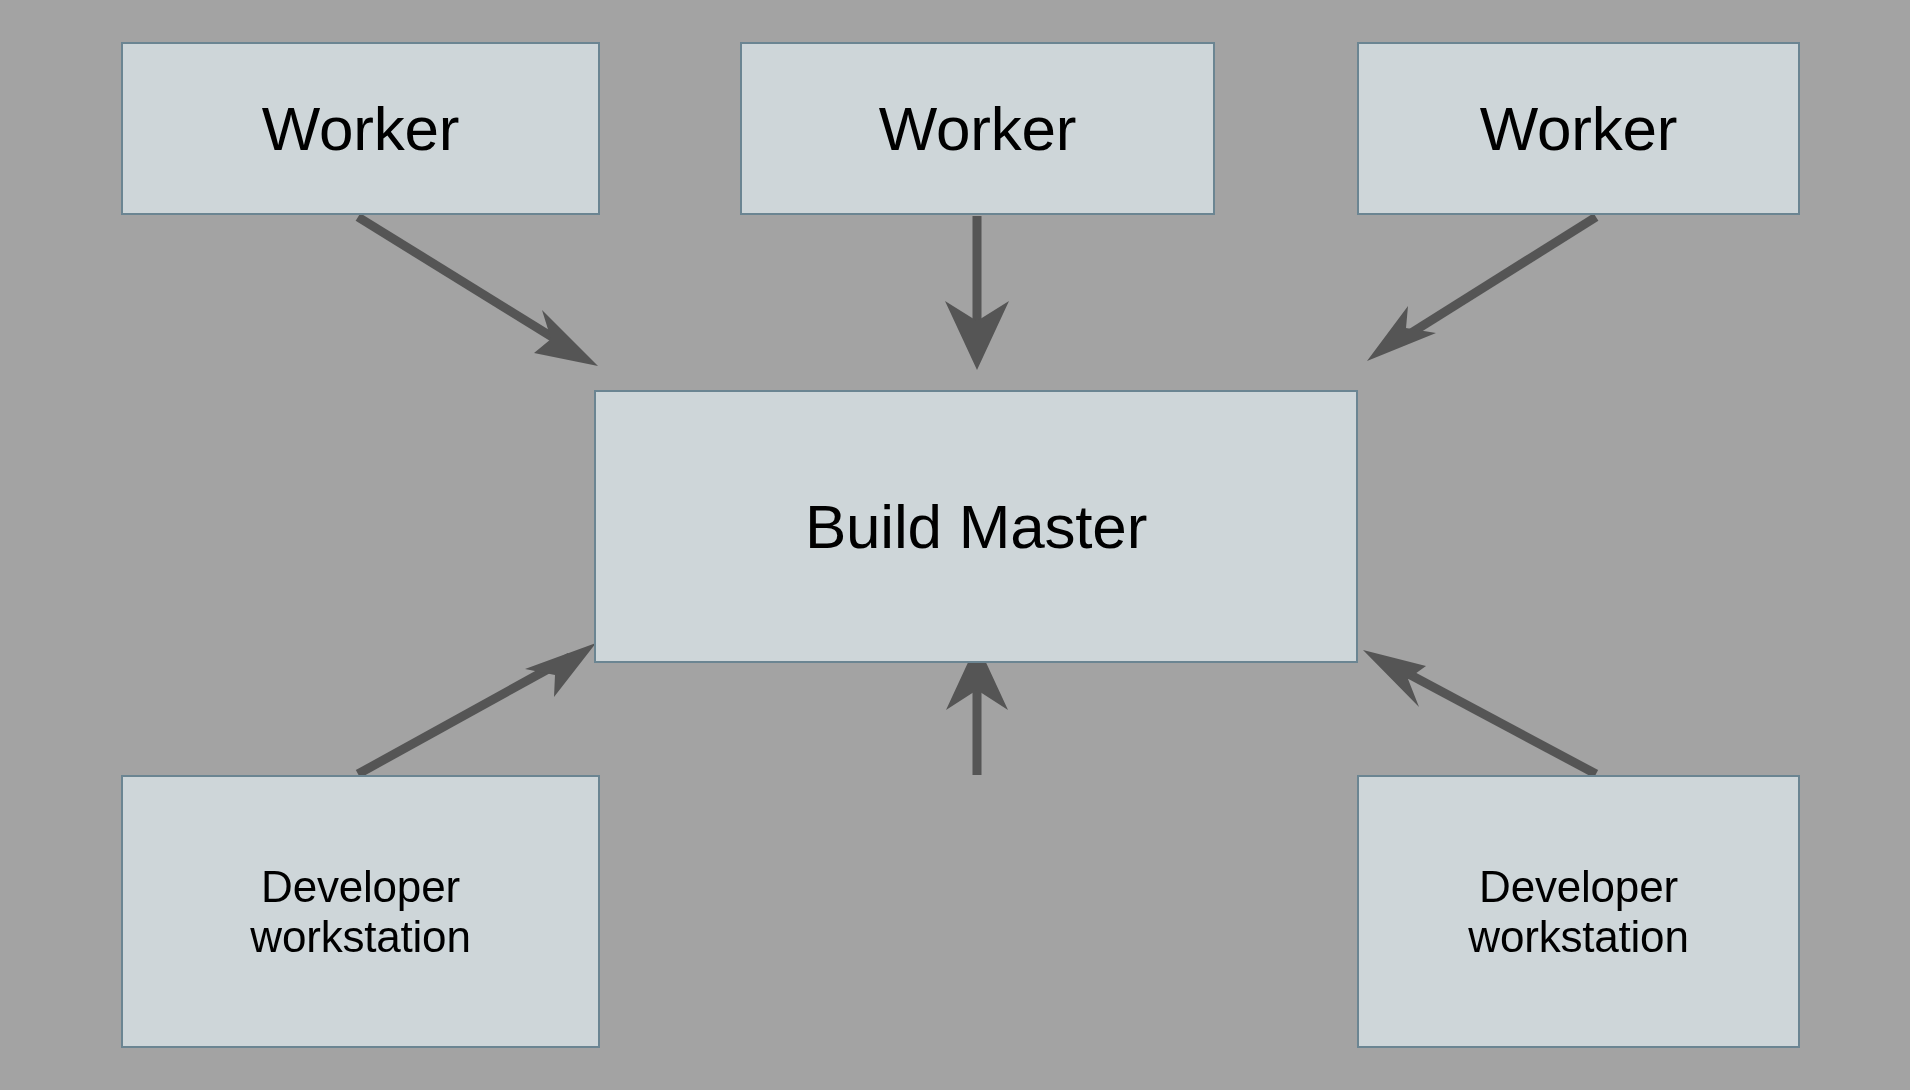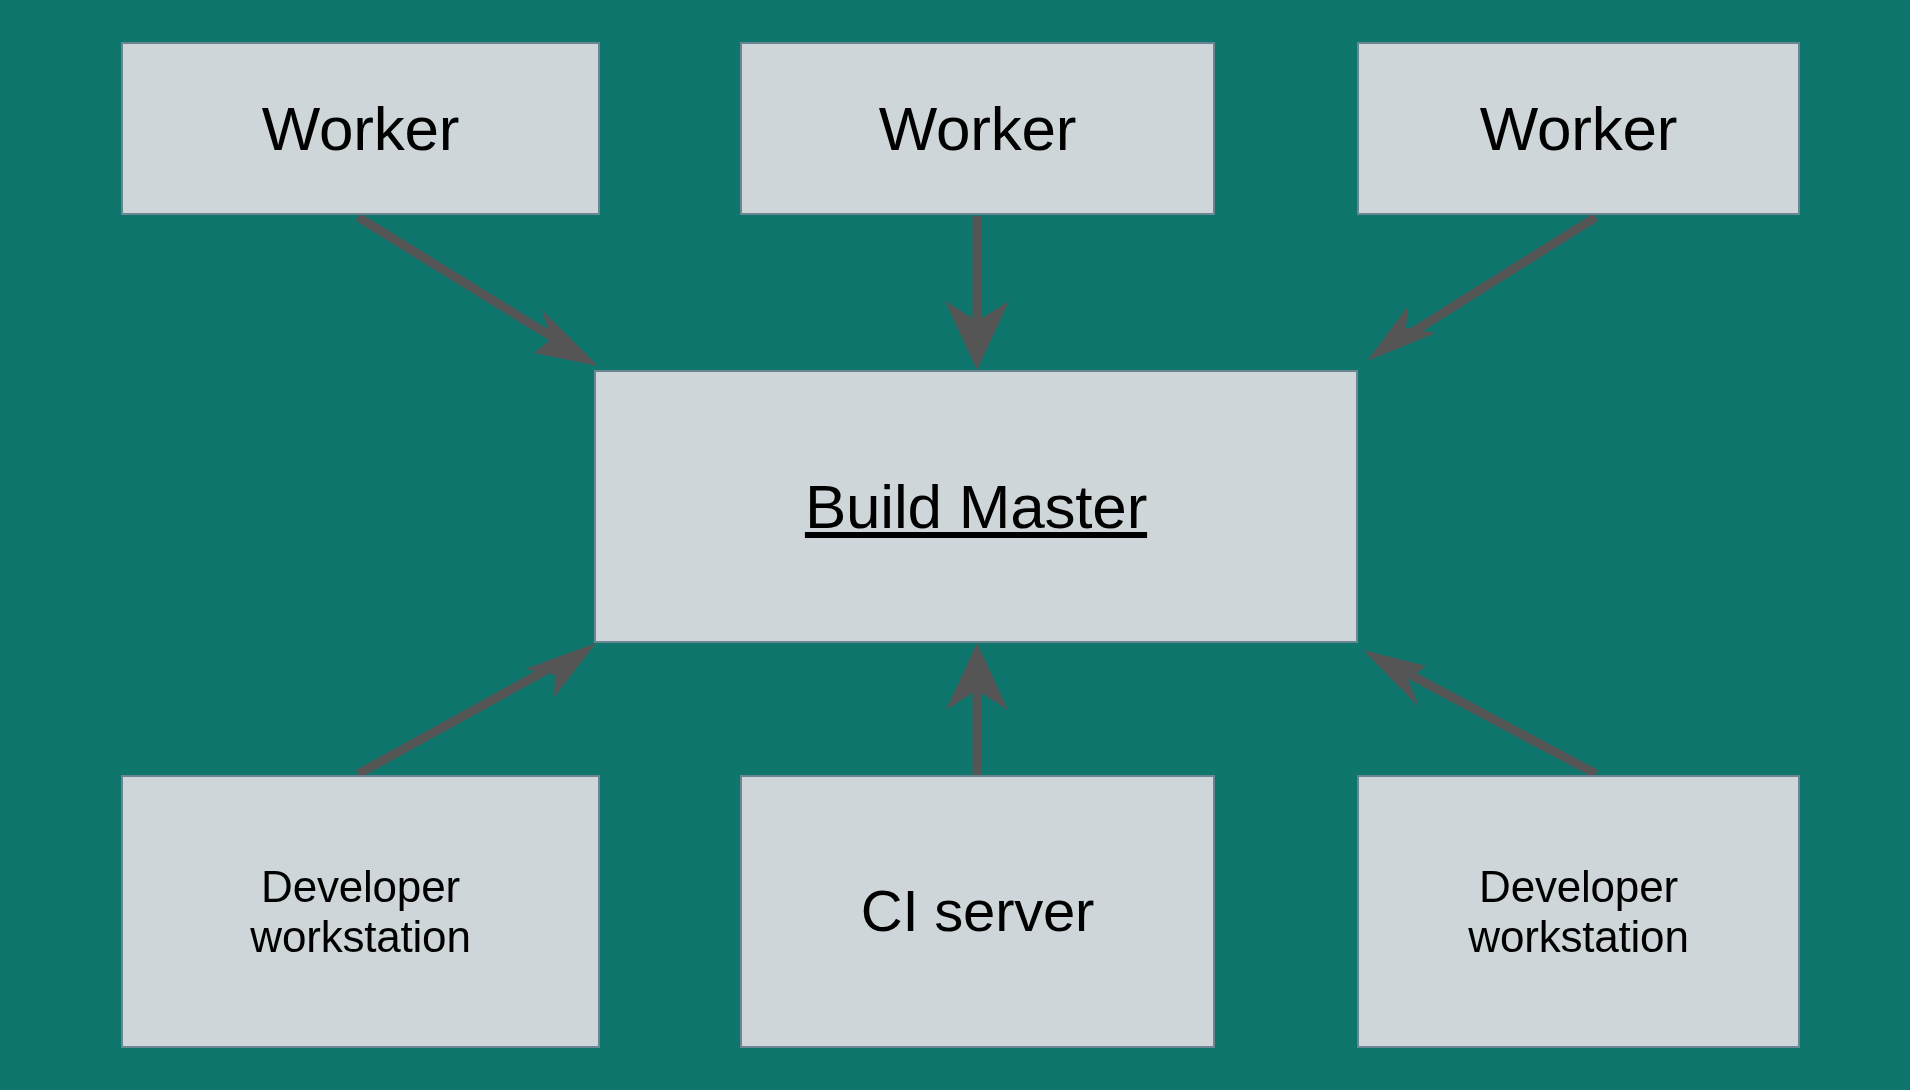--- a/index.html
+++ b/index.html
@@ -11,21 +11,21 @@
   body {
     width: 1910px;
     height: 1090px;
     font-family: "Liberation Sans", sans-serif;
     overflow: hidden;
   }
   #diagram-canvas {
     position: relative;
     width: 1910px;
     height: 1090px;
-    background: #0f766e;
+    background: #a3a3a3;
   }
   #arrow-layer {
     position: absolute;
     left: 0;
     top: 0;
     width: 1910px;
     height: 1090px;
   }
   .node {
     position: absolute;
@@ -42,21 +42,21 @@
     font-family: "Liberation Sans", sans-serif;
     font-weight: 400;
     text-align: center;
     line-height: 1.12;
     white-space: pre-line;
     letter-spacing: -0.2px;
   }
   .node-worker   { left: 121px; width: 479px; top: 42px;  height: 173px; }
   .node-worker-c { left: 740px; width: 475px; top: 42px;  height: 173px; }
   .node-worker-r { left: 1357px; width: 443px; top: 42px; height: 173px; }
-  .node-master   { left: 594px; width: 764px; top: 370px; height: 273px; text-decoration: underline; }
+  .node-master   { left: 594px; width: 764px; top: 390px; height: 273px; }
   .node-dev-l    { left: 121px; width: 479px; top: 775px; height: 273px; }
   .node-ci       { left: 740px; width: 475px; top: 775px; height: 273px; }
   .node-dev-r    { left: 1357px; width: 443px; top: 775px; height: 273px; }
 
   .label-lg { font-size: 62px; }
   .label-md { font-size: 58px; }
   .label-two-line { font-size: 44px; }
 </style>
 </head>
 <body>
@@ -110,22 +110,19 @@
 
   <div class="node node-master">
     <span class="node-label label-lg">Build Master</span>
   </div>
 
   <div class="node node-dev-l">
     <span class="node-label label-two-line">Developer
 workstation</span>
   </div>
 
-  <div class="node node-ci">
-    <span class="node-label label-md">CI server</span>
-  </div>
 
   <div class="node node-dev-r">
     <span class="node-label label-two-line">Developer
 workstation</span>
   </div>
 
 </div>
 
 </body></html>

